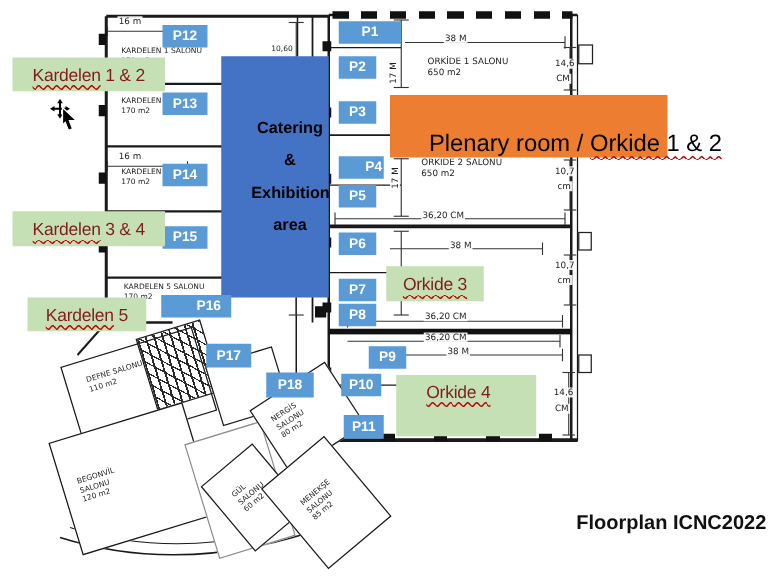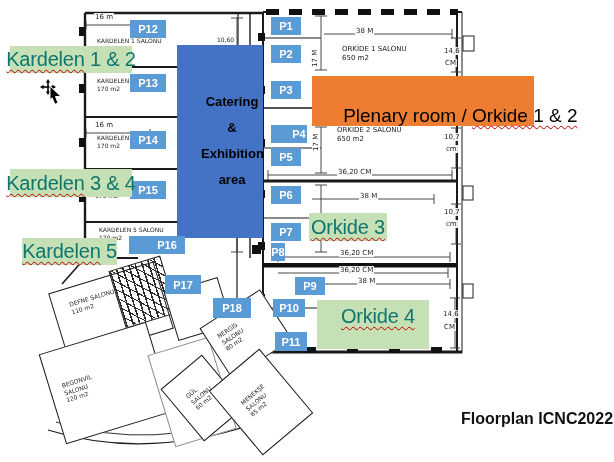--- a/index.html
+++ b/index.html
@@ -26,22 +26,22 @@
         background:rgba(255,255,255,.9);}
   
   .catering{position:absolute;left:177px;top:45px;width:86px;height:193px;z-index:2;
             background:var(--catering-blue,#4472C4);color:#000;text-align:center;
             font-size:13px;font-weight:700;padding-top:44px;box-sizing:border-box;}
   .catering div{line-height:26px;padding-left:24px;}
   
   .ptag{position:absolute;z-index:3;background:var(--tag-blue,#5B9BD5);color:#fff;
         font-weight:700;font-size:11px;display:flex;align-items:center;justify-content:center;}
   
-  .glabel{position:absolute;z-index:4;background:var(--label-green,#C5E0B4);color:#0f766e;
-          font-size:20px;display:flex;align-items:center;justify-content:center;
+  .glabel{position:absolute;z-index:4;background:var(--label-green,#C5E0B4);color:#7f1d1d;
+          font-size:14px;display:flex;align-items:center;justify-content:center;
           letter-spacing:-0.2px;white-space:pre;}
   .glabel.topleft{align-items:flex-start;justify-content:flex-start;padding:5px 0 0 8px;box-sizing:border-box;}
   .olabel{position:absolute;z-index:4;background:var(--label-orange,#ED7D31);color:#000;
           font-size:19px;padding:7px 0 0 10px;box-sizing:border-box;white-space:pre;}
   .wavy{text-decoration-line:underline;text-decoration-style:wavy;
         text-decoration-color:var(--squiggle-red,#c00000);text-decoration-thickness:1px;
         text-underline-offset:3px;}
   .footer{position:absolute;left:461px;top:410px;z-index:2;font-size:16px;font-weight:700;color:#111;}
   .cursor{position:absolute;left:40px;top:79px;z-index:6;}
 </style>
@@ -243,28 +243,28 @@
   <div class="dim" style="left:442px;top:310px;">14,6</div>
   <div class="dim" style="left:443px;top:323px;">CM</div>
 
   <div class="catering">
     <div>Catering</div>
     <div>&amp;</div>
     <div>Exhibition</div>
     <div>area</div>
   </div>
 
-  <div class="ptag" style="left:271px;top:17px;width:30px;height:18px;">P1</div>
+  <div class="ptag" style="left:271px;top:17px;width:50px;height:18px;">P1</div>
   <div class="ptag" style="left:271px;top:45px;width:30px;height:18px;">P2</div>
   <div class="ptag" style="left:271px;top:81px;width:30px;height:18px;">P3</div>
   <div class="ptag" style="left:271px;top:125px;width:16px;height:18px;padding-left:20px;">P4</div>
   <div class="ptag" style="left:271px;top:148px;width:30px;height:18px;">P5</div>
   <div class="ptag" style="left:271px;top:186px;width:30px;height:18px;">P6</div>
   <div class="ptag" style="left:271px;top:207px;width:30px;height:18px;margin-top:16px;">P7</div>
-  <div class="ptag" style="left:271px;top:243px;width:14px;height:18px;">P8</div>
+  <div class="ptag" style="left:271px;top:243px;width:30px;height:18px;">P8</div>
   <div class="ptag" style="left:271px;top:277px;width:30px;height:18px;margin-left:24px;">P9</div>
   <div class="ptag" style="left:273px;top:299px;width:32px;height:18px;">P10</div>
   <div class="ptag" style="left:275px;top:332px;width:32px;height:19px;">P11</div>
   <div class="ptag" style="left:130px;top:20px;width:36px;height:18px;">P12</div>
   <div class="ptag" style="left:130px;top:74px;width:36px;height:18px;">P13</div>
   <div class="ptag" style="left:130px;top:131px;width:36px;height:18px;">P14</div>
   <div class="ptag" style="left:130px;top:181px;width:36px;height:18px;">P15</div>
   <div class="ptag" style="left:129px;top:236px;width:36px;height:18px;padding-left:20px;">P16</div>
   <div class="ptag" style="left:165px;top:275px;width:36px;height:19px;">P17</div>
   <div class="ptag" style="left:213px;top:298px;width:38px;height:20px;">P18</div>

